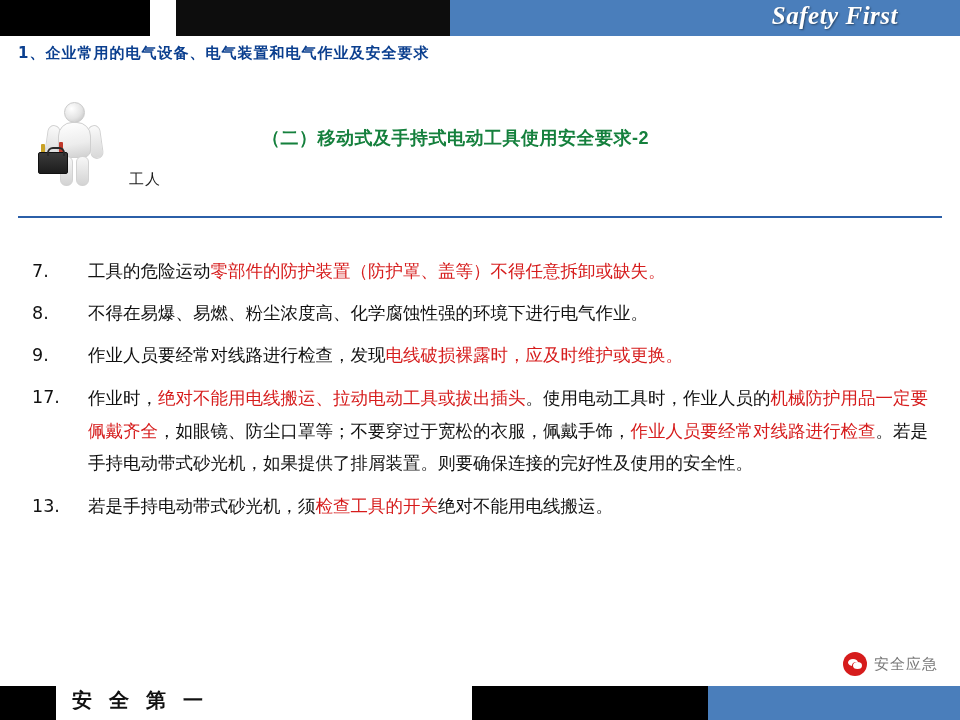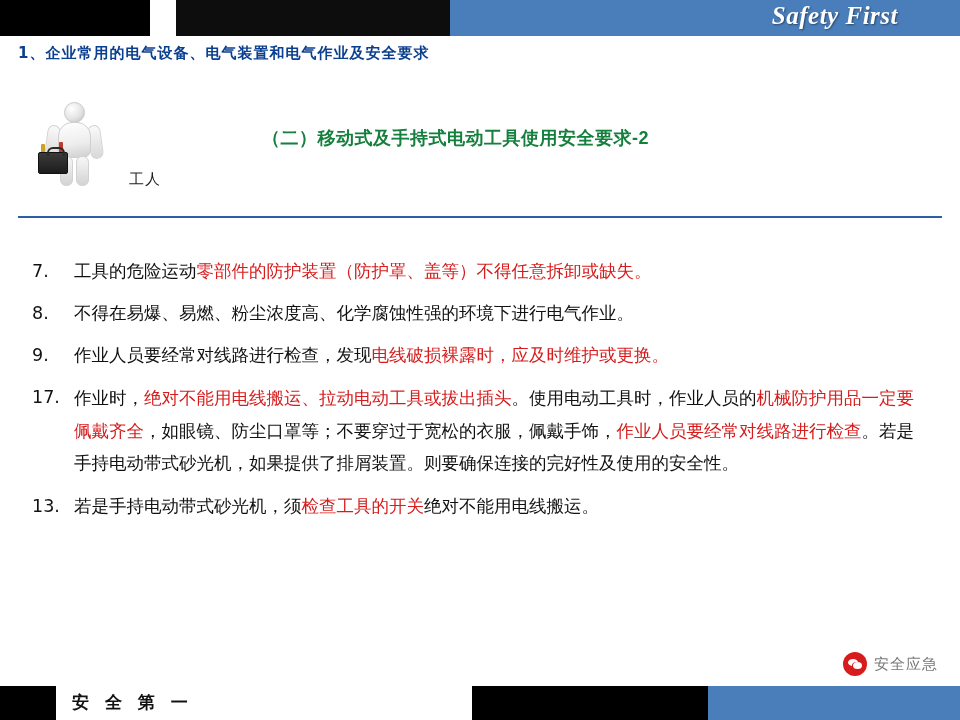--- a/index.html
+++ b/index.html
@@ -178,20 +178,21 @@
     font-family: "DejaVu Sans", "Liberation Sans", sans-serif;
   }
   .item .num {
     flex: 0 0 42px;
     text-align: left;
     font-size: 17.5px;
     color: #111111;
   }
   .item .txt {
     flex: 1 1 auto;
+    margin-left: 14px;
   }
   .red { color: #d61c1c; }
   .item.multi .txt { line-height: 1.85; }
 
   
   .bottombar {
     position: absolute;
     left: 0; bottom: 0;
     width: 960px; height: 34px;
     background: #ffffff;
@@ -211,21 +212,21 @@
     width: 236px; height: 34px;
     background: #000000;
   }
   .bottombar .blue-right {
     position: absolute; left: 708px; bottom: 0;
     width: 252px; height: 34px;
     background: #4a7ebb;
   }
   .bottombar .anquan {
     position: absolute; left: 72px; bottom: 6px;
-    font-size: 17px;
+    font-size: 20px;
     font-weight: bold;
     color: #111111;
     letter-spacing: 5px;
     font-family: "DejaVu Sans", sans-serif;
   }
 
   
   .watermark {
     position: absolute;
     right: 22px; bottom: 44px;

